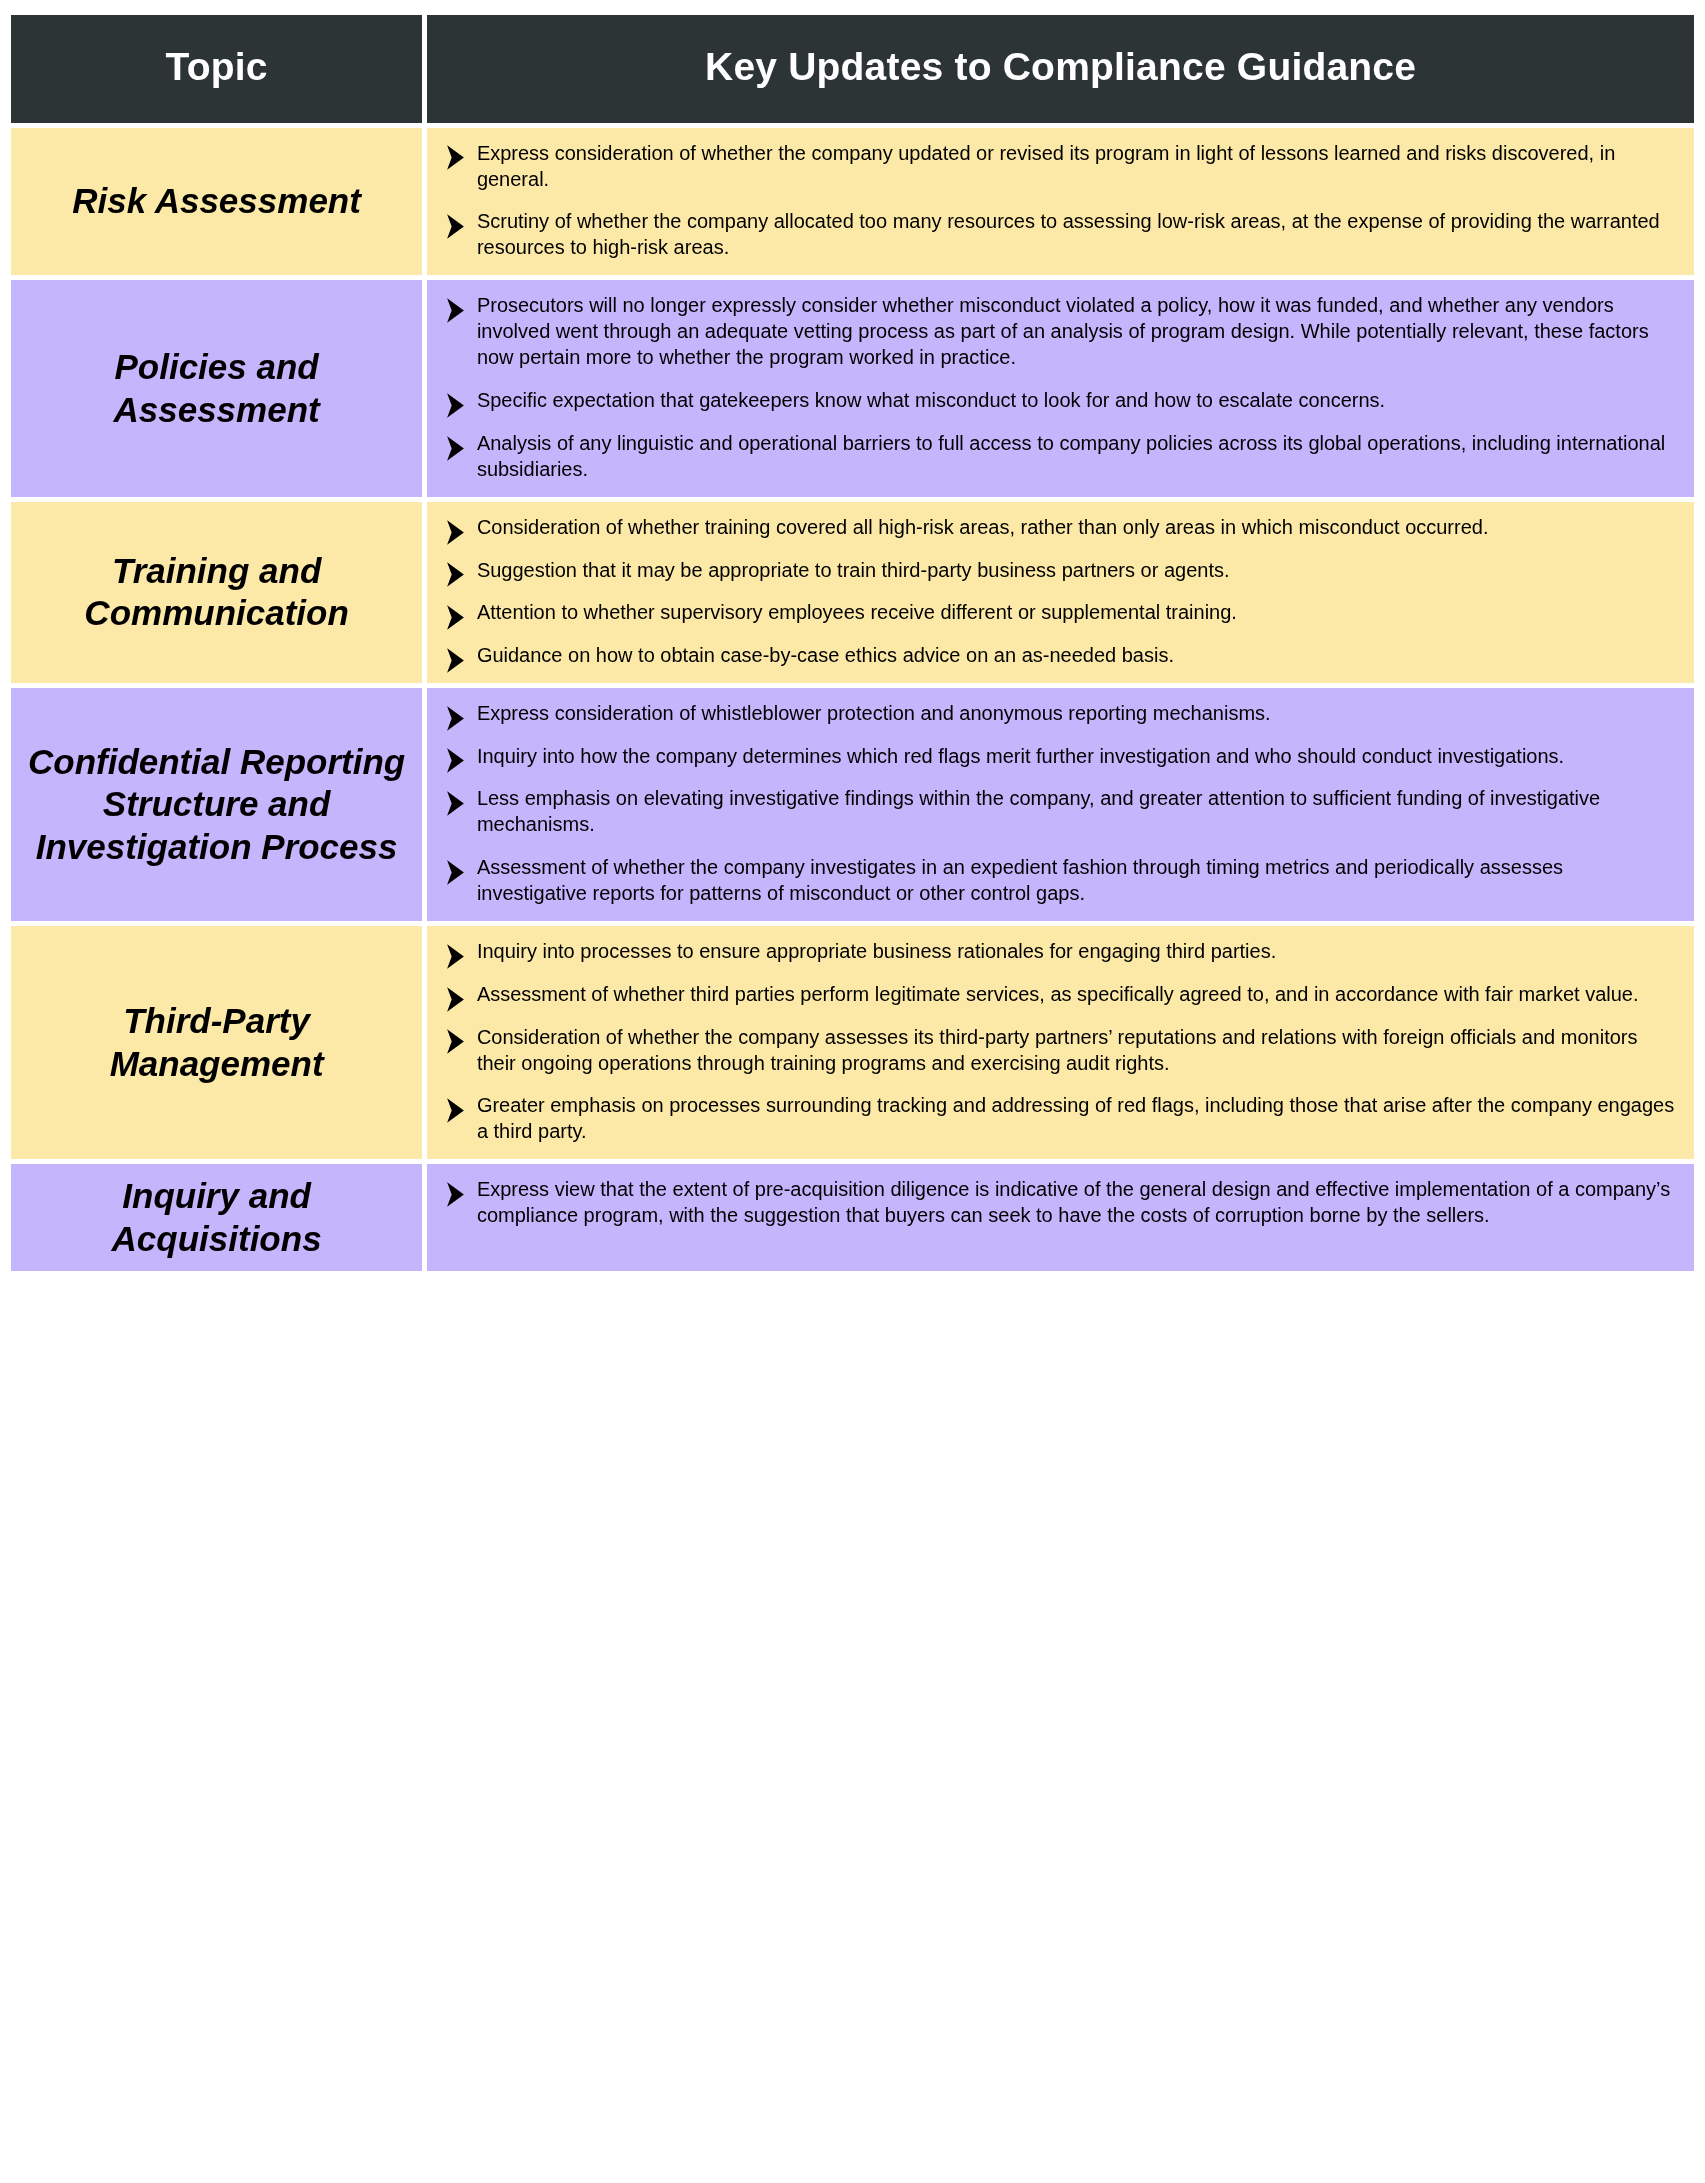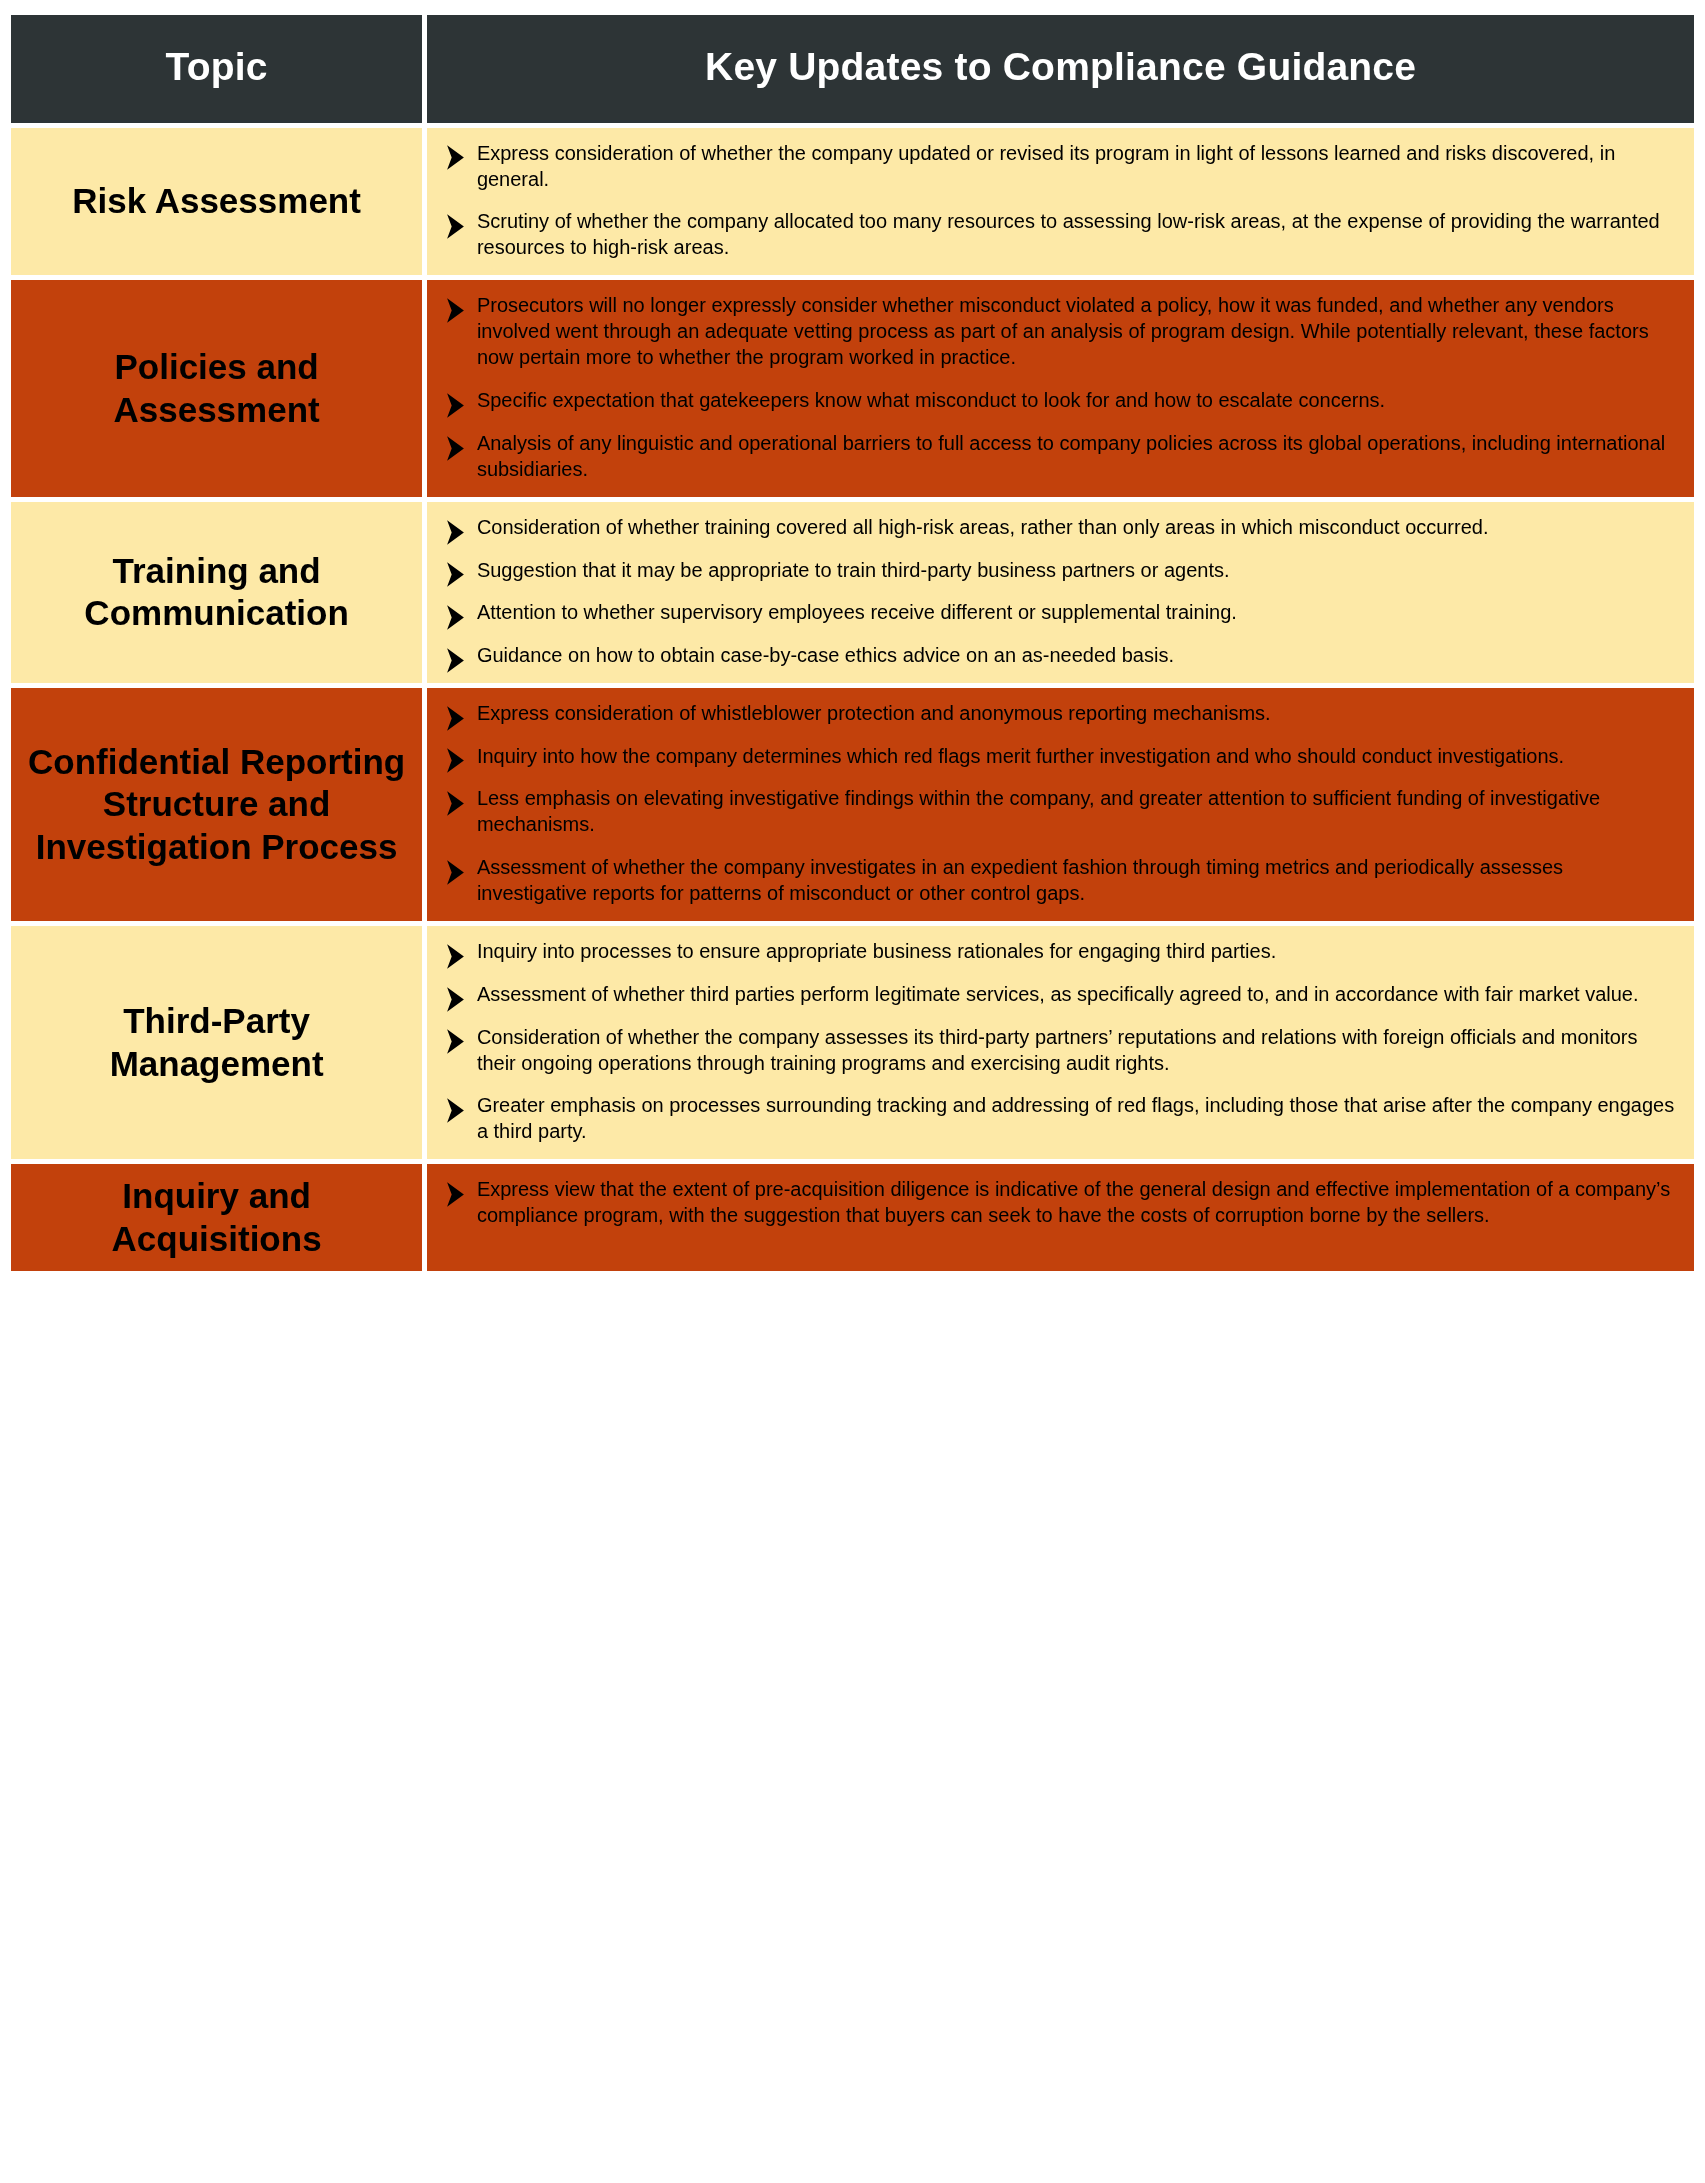--- a/index.html
+++ b/index.html
@@ -40,20 +40,21 @@
     height: 70px;
     margin-left: 12px;
   }
   th.col-topic-head   { width: 396px; }
   th.col-updates-head { width: auto; }
 
   
   td.topic-cell {
     text-align: center;
     vertical-align: middle;
+    font-style: italic;
     font-weight: bold;
     font-size: 35px;
     line-height: 1.22;
     color: #000000;
     padding: 10.6px 12px;
   }
 
   
   td.updates-cell {
     vertical-align: top;
@@ -82,21 +83,21 @@
     top: 3.8px;
     width: 23px;
     height: 30px;
     line-height: 1;
     display: inline-block;
   }
   ul.bullets li .arrow-icon svg { display: block; }
 
   
   tr.tint-light td { background: #fde9a7; }
-  tr.tint-dark  td { background: #c2410c; margin-left: 12px; }
+  tr.tint-dark  td { background: #c4b5fd; margin-left: 12px; }
 </style>
 </head>
 <body>
 
 <div class="table-wrap">
   <table class="compliance-table">
     <thead>
       <tr>
         <th class="col-topic-head">Topic</th>
         <th class="col-updates-head">Key Updates to Compliance Guidance</th>

